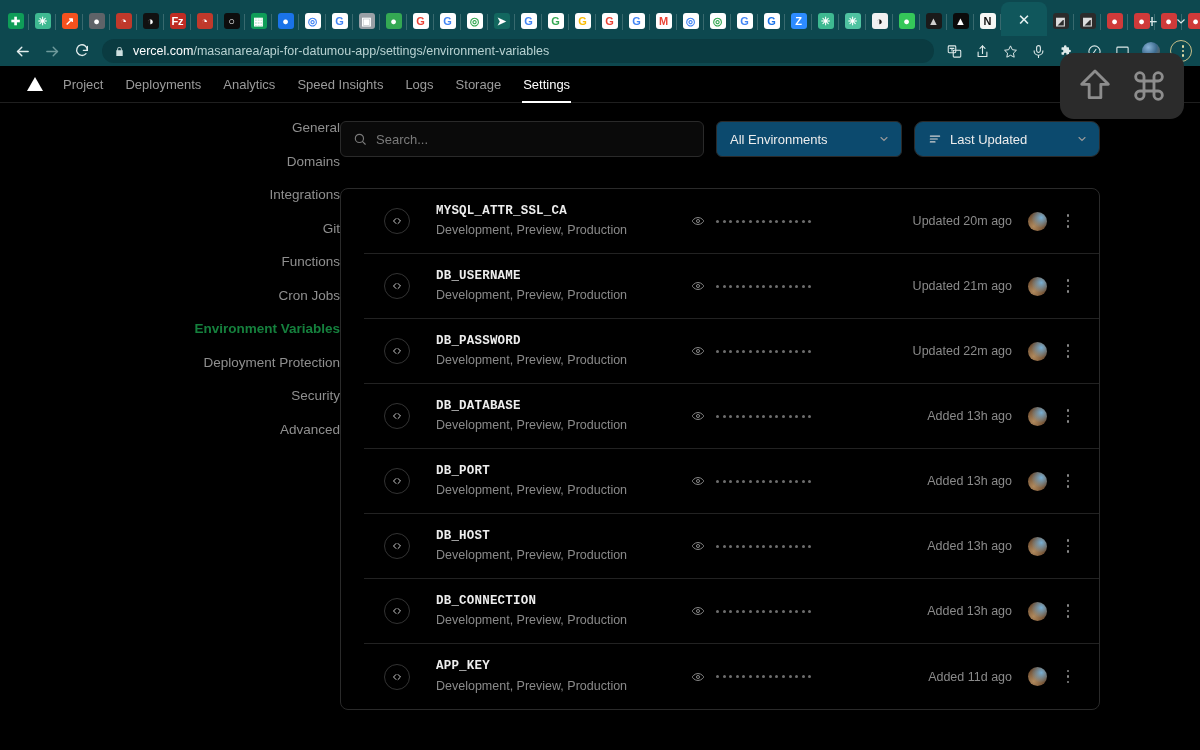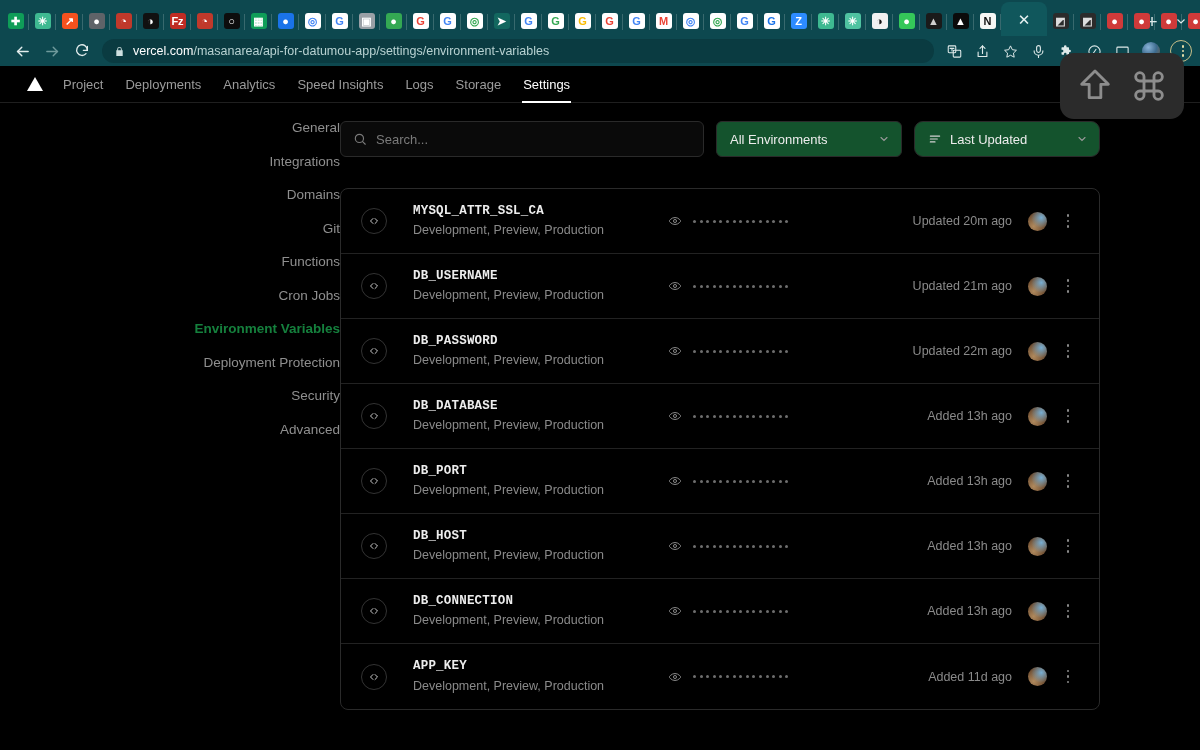--- a/index.html
+++ b/index.html
@@ -118,29 +118,29 @@
   .search-box {
     flex: 1; height: 36px; background: #0a0a0a; border: 1px solid #2a2a2a;
     border-radius: 6px; display: flex; align-items: center; padding: 0 12px; gap: 9px;
   }
   .search-box input {
     background: transparent; border: none; outline: none; color: #ededed;
     font-size: 13px; font-family: "Liberation Sans", sans-serif; width: 100%;
   }
   .search-box input::placeholder { color: #7a7a7a; }
   .dropdown {
-    height: 36px; background: #14532d; border: 1px solid #2a2a2a; border-radius: 6px;
+    height: 36px; background: #0c4a6e; border: 1px solid #2a2a2a; border-radius: 6px;
     display: flex; align-items: center; gap: 8px; padding: 0 11px 0 13px;
     font-size: 13px; color: #ededed; white-space: nowrap;
   }
   .dd-env { width: 186px; justify-content: space-between; }
   .dd-sort { width: 186px; border-radius: 9px; }
   .dd-sort .dd-label { flex: 1; }
 
-  .table { border: 1px solid #2a2a2a; border-radius: 8px; overflow: hidden; }
+  .table { border: 1px solid #2a2a2a; border-radius: 8px; overflow: hidden; padding-left: 23px; }
   .row {
     height: 65px; display: flex; align-items: center; padding: 0 20px;
     border-bottom: 1px solid #222;
   }
   .row:last-child { border-bottom: none; }
   .code-badge {
     width: 26px; height: 26px; border-radius: 50%; border: 1px solid #333;
     display: flex; align-items: center; justify-content: center; flex: 0 0 26px;
   }
   .row-main { margin-left: 26px; width: 255px; flex: 0 0 255px; }
@@ -431,22 +431,22 @@
         <div class="vnav-item">Speed Insights</div>
         <div class="vnav-item">Logs</div>
         <div class="vnav-item">Storage</div>
         <div class="vnav-item active">Settings</div>
       </div>
   </div>
 
   <div class="body-area">
     <div class="sidebar" id="sidebar-list">
         <div class="side-item">General</div>
+        <div class="side-item">Domains</div>
         <div class="side-item">Integrations</div>
-        <div class="side-item">Domains</div>
         <div class="side-item">Git</div>
         <div class="side-item">Functions</div>
         <div class="side-item">Cron Jobs</div>
         <div class="side-item active">Environment Variables</div>
         <div class="side-item">Deployment Protection</div>
         <div class="side-item">Security</div>
         <div class="side-item">Advanced</div>
       </div>
 
     <div class="content">

